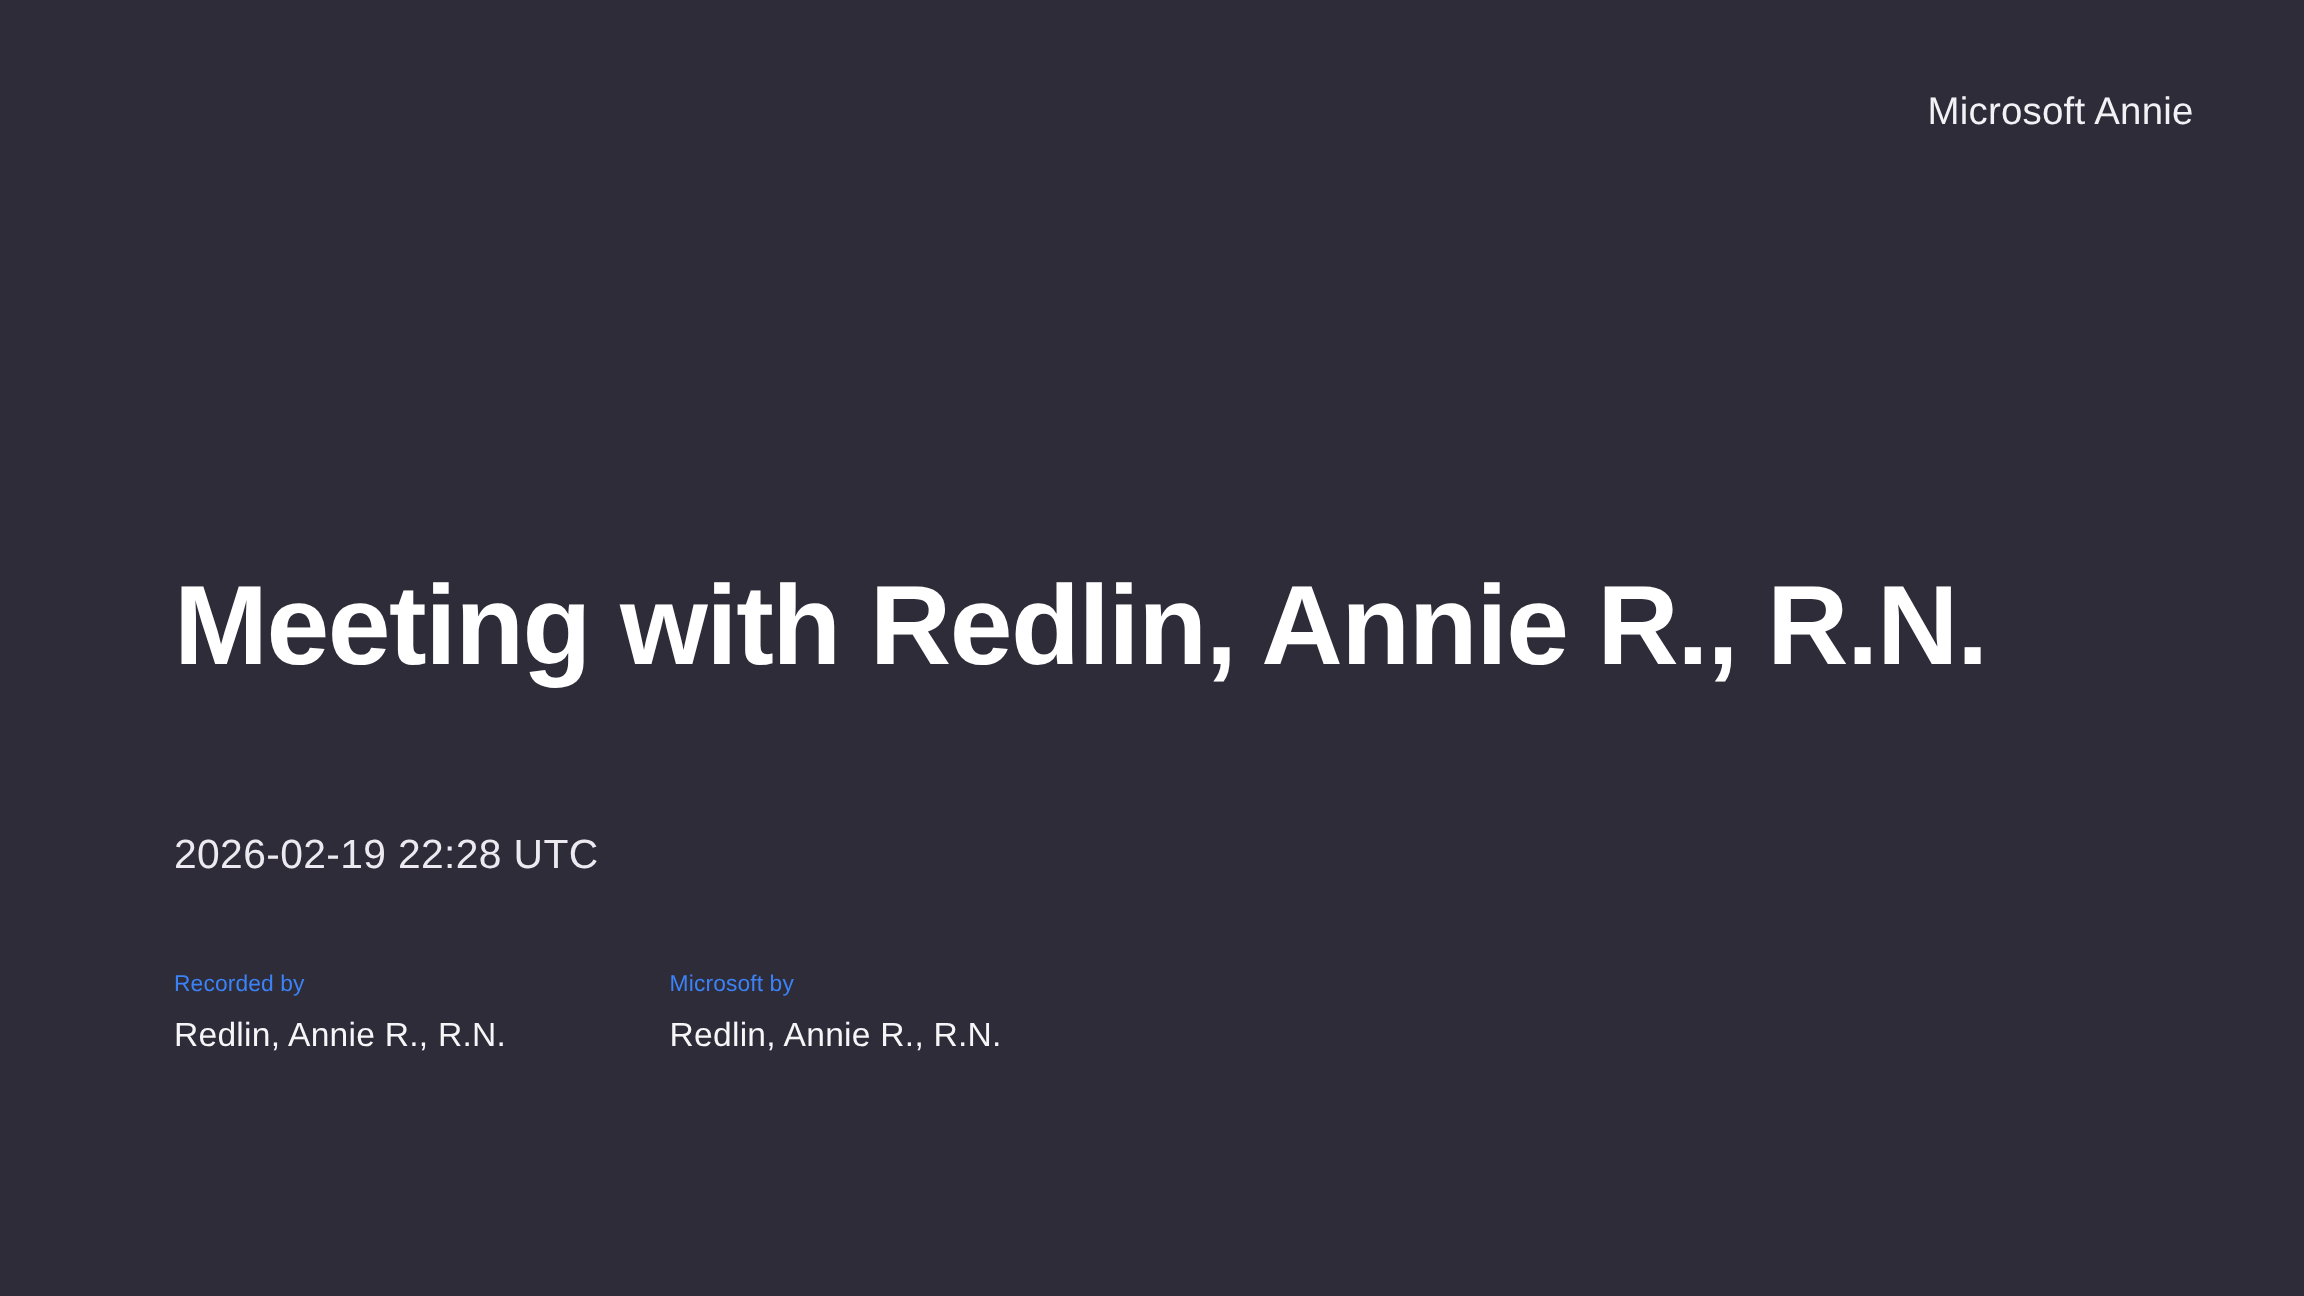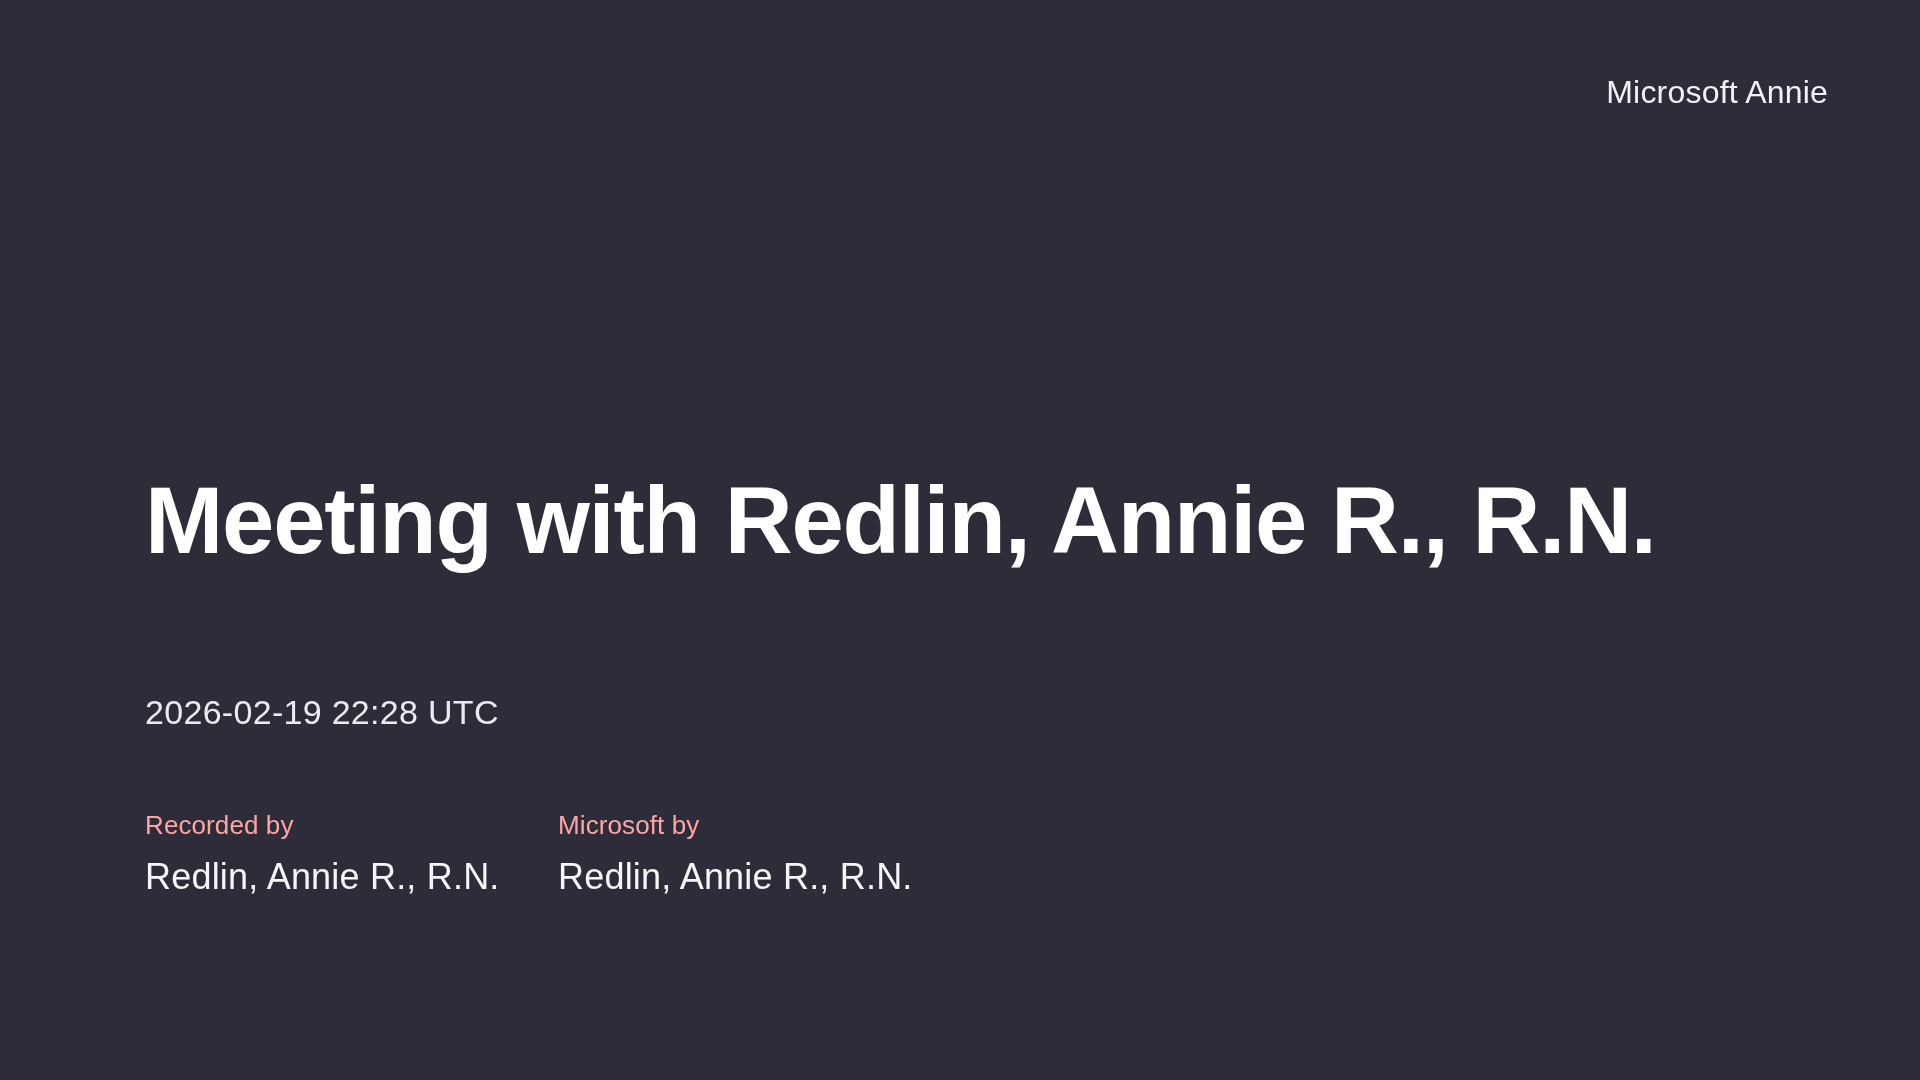--- a/index.html
+++ b/index.html
@@ -71,31 +71,31 @@
   }
 
   .credit-col {
     display: flex;
     flex-direction: column;
   }
 
   .credit-col.recorded { width: 413px; }
 
   .credit-label {
-    font-size: 26px;
+    font-size: 19px;
     font-weight: 400;
-    color: #fca5a5;
+    color: #3b82f6;
     line-height: 1.2;
     letter-spacing: 0.1px;
     white-space: nowrap;
   }
 
   .credit-value {
     margin-top: 13px;
-    font-size: 36px;
+    font-size: 28px;
     font-weight: 400;
     color: #f6f5f8;
     line-height: 1.2;
     letter-spacing: 0.2px;
     white-space: nowrap;
   }
 </style>
 </head>
 <body>
 

